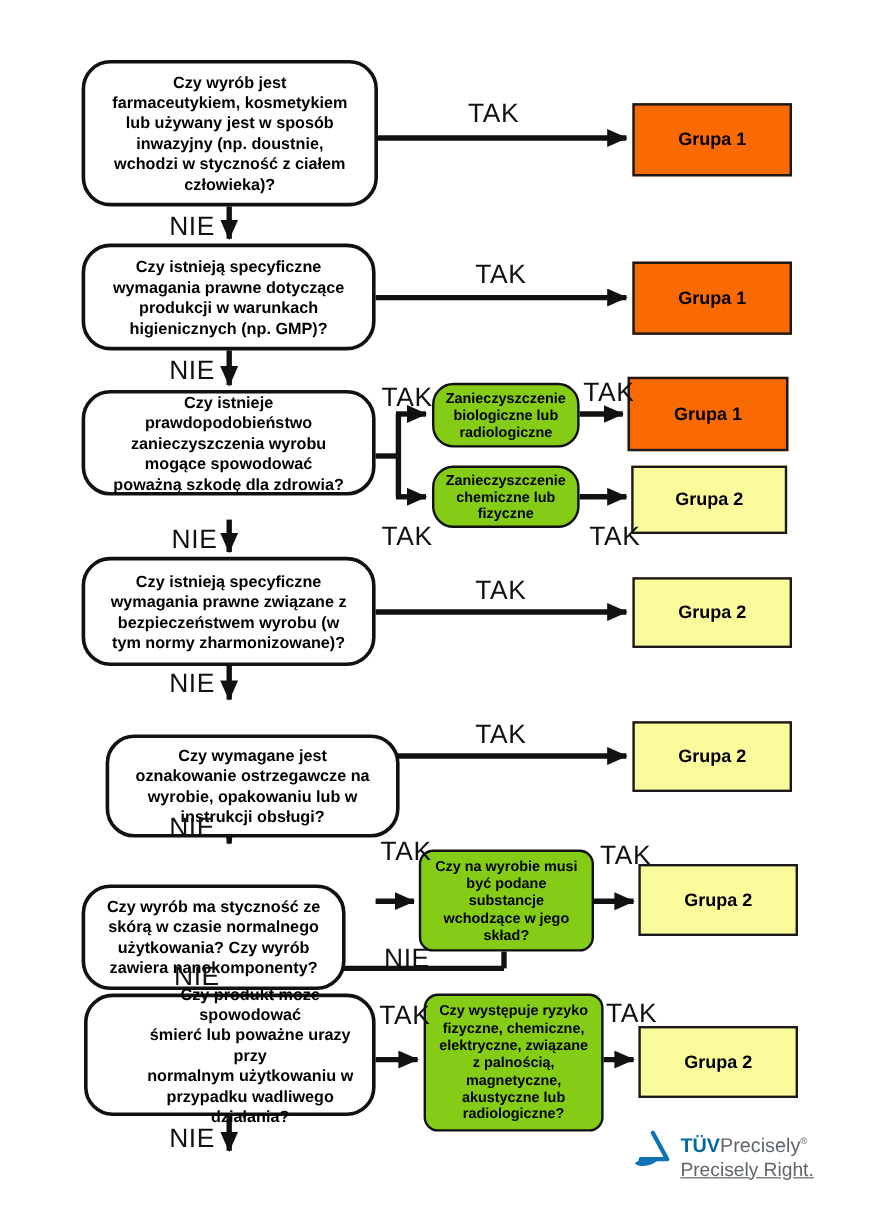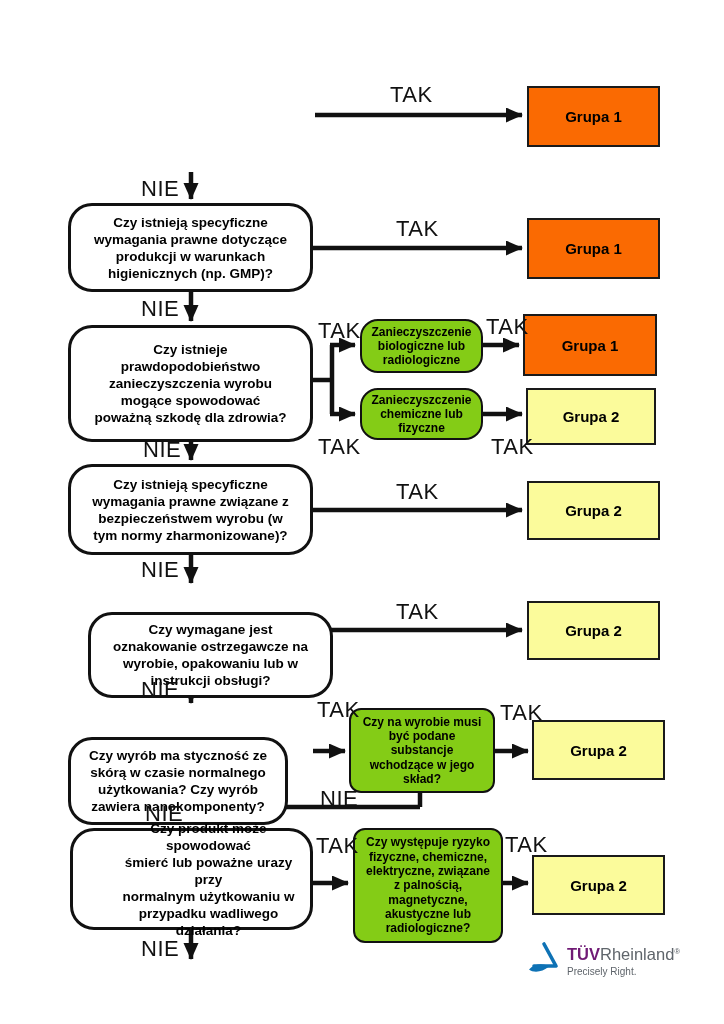--- a/index.html
+++ b/index.html
@@ -29,24 +29,24 @@
     display:flex;align-items:center;justify-content:center;text-align:center;
     font-weight:bold;font-size:15px;
   }
   .lbl{
     position:absolute;z-index:3;font-size:22px;font-weight:400;color:#111;
     letter-spacing:.5px;white-space:nowrap;
   }
   .logo{position:absolute;z-index:2;display:flex;align-items:flex-start;}
   .logo .mark{flex:0 0 auto;margin-right:7px;}
   .logo .brand{font-size:16.5px;line-height:19px;white-space:nowrap;}
-  .logo .brand .tuv{font-weight:bold;color:#701a75;}
+  .logo .brand .tuv{font-weight:bold;color:#0369a1;}
   .logo .brand .rh{font-weight:400;color:#5f656b;}
   .logo .brand .reg{font-size:8px;color:#5f656b;vertical-align:super;}
-  .logo .tagline{font-size:10px;color:#5f656b;margin-top:2px;}
+  .logo .tagline{font-size:16px;color:#5f656b;margin-top:2px;text-decoration:underline;}
 </style>
 </head>
 <body>
 
 <div class="stage">
 
   <svg class="wires" viewBox="0 0 724 1024">
     <defs>
       <marker id="ah" markerUnits="userSpaceOnUse" markerWidth="18" markerHeight="16" refX="16" refY="7.5" orient="auto">
         <path d="M0,0 L17,7.5 L0,15 Z" fill="#111111"></path>
@@ -79,25 +79,31 @@
       <path d="M420,793 L420,807"></path>
       <path d="M420,807 L210,807" marker-end="url(#ah)"></path>
       <path d="M191,795 L191,824" marker-end="url(#ah)"></path>
 
       <path d="M313,883 L348,883" marker-end="url(#ah)"></path>
       <path d="M503,883 L528,883" marker-end="url(#ah)"></path>
       <path d="M191,930 L191,959" marker-end="url(#ah)"></path>
     </g>
   </svg>
 
+  <div class="qbox" style="left:68px;top:50px;width:247px;height:122px;">Czy wyrób jest
+farmaceutykiem, kosmetykiem
+lub używany jest w sposób
+inwazyjny (np. doustnie,
+wchodzi w styczność z ciałem
+człowieka)?</div>
   <div class="qbox" style="left:68px;top:203px;width:245px;height:89px;">Czy istnieją specyficzne
 wymagania prawne dotyczące
 produkcji w warunkach
 higienicznych (np. GMP)?</div>
-  <div class="qbox" style="left:68px;top:325px;width:245px;height:117px;">Czy istnieje
+  <div class="qbox" style="left:68px;top:325px;width:245px;height:88px;">Czy istnieje
 prawdopodobieństwo
 zanieczyszczenia wyrobu
 mogące spowodować
 poważną szkodę dla zdrowia?</div>
   <div class="qbox" style="left:68px;top:464px;width:245px;height:91px;">Czy istnieją specyficzne
 wymagania prawne związane z
 bezpieczeństwem wyrobu (w
 tym normy zharmonizowane)?</div>
   <div class="qbox" style="left:68px;top:612px;width:245px;height:86px;margin-left:20px;">Czy wymagane jest
 oznakowanie ostrzegawcze na
@@ -163,18 +169,18 @@
   <div class="lbl" style="left:141px;top:936px;">NIE</div>
 
   <div class="logo" style="left:528px;top:941px;">
     <span class="mark">
       <svg width="32" height="34" viewBox="0 0 32 32">
         <path d="M16,2 L28,24 L6,24" fill="none" stroke="#0e72b5" stroke-width="3.6" stroke-linejoin="round" stroke-linecap="round"></path>
         <path d="M1,27.5 C7,21.5 14.5,21 21,24.5 C14,30.5 5.5,31 1,27.5 Z" fill="#0e72b5"></path>
       </svg>
     </span>
     <span>
-      <span class="brand"><span class="tuv">TÜV</span><span class="rh">Rheinland</span><span class="reg">®</span></span>
+      <span class="brand"><span class="tuv">TÜV</span><span class="rh">Precisely</span><span class="reg">®</span></span>
       <div class="tagline">Precisely Right.</div>
     </span>
   </div>
 
 </div>
 
 </body></html>

